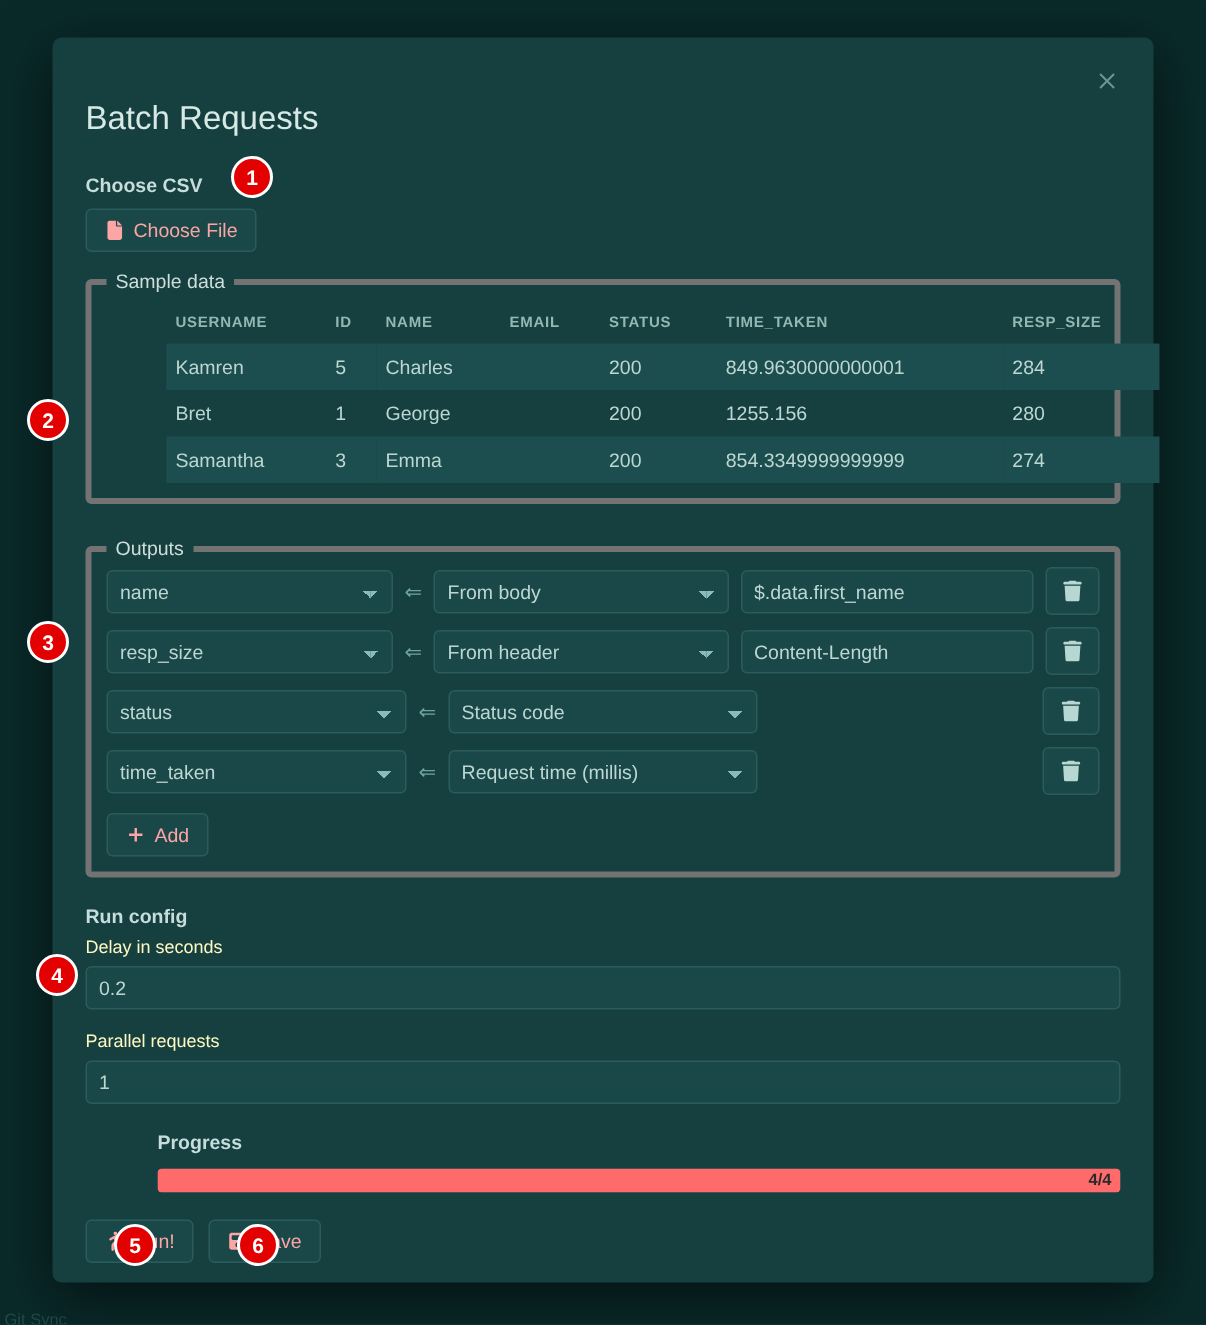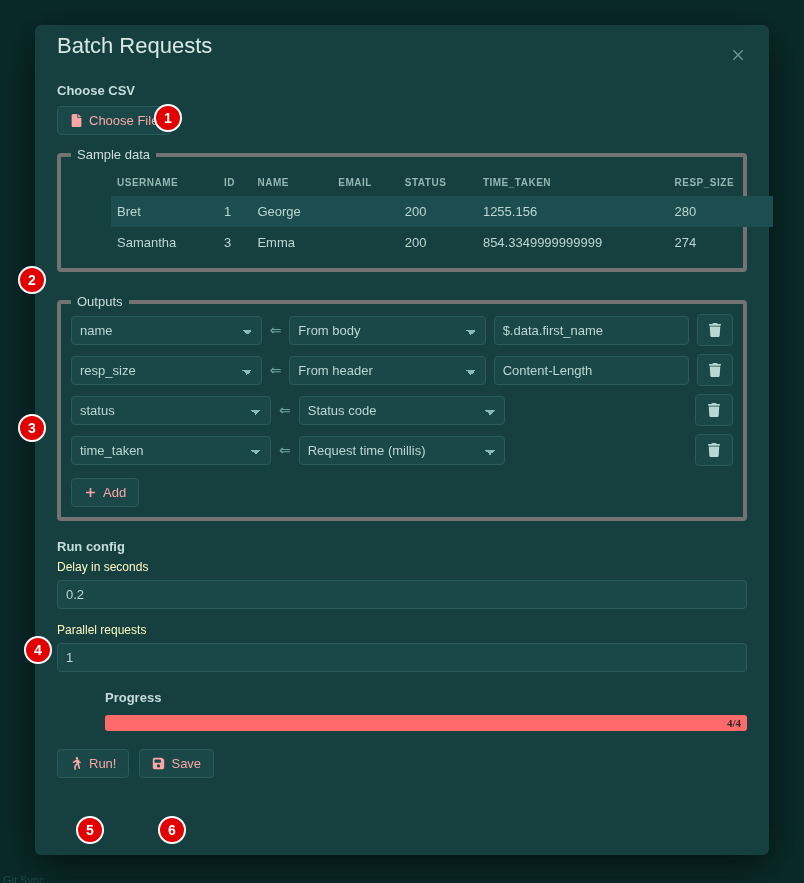--- a/index.html
+++ b/index.html
@@ -2,21 +2,21 @@
 <html><head>
 <meta charset="utf-8">
 <style>
   * { box-sizing: border-box; margin: 0; padding: 0; }
   html, body { width: 804px; height: 883px; overflow: hidden; font-family: "Segoe UI", Arial, sans-serif; }
   body { background: #0a2a2a; color: #a9d4cc; font-size: 13px; position: relative; }
 
   .modal {
     position: absolute; left: 35px; top: 25px; width: 734px; height: 830px;
     background: #163f40; border-radius: 6px; box-shadow: 0 10px 40px rgba(0,0,0,.6);
-    padding: 8px 22px;
+    padding: 41px 22px;
   }
   .modal-title { font-size: 22px; font-weight: 500; color: #d7e9e5; }
   .close-x { position: absolute; top: 20px; right: 22px; font-size: 20px; color: #6f9591; cursor: pointer; }
 
   .section-label { margin-top: 24px; font-size: 13px; font-weight: 600; color: #c6dedb; }
 
   .btn {
     display: inline-flex; align-items: center; gap: 6px;
     border: 1px solid #2b5c5c; background: #1a4849; color: #fca5a5;
     padding: 6px 12px; border-radius: 4px; font-size: 13px; cursor: pointer;
@@ -69,21 +69,21 @@
   .wide-input { width: 100%; margin-top: 6px; }
 
   .progress-wrap { margin-top: 18px; margin-left: 48px; }
   .progress-bar {
     width: 100%; height: 16px; background: #1a4849; border-radius: 3px;
     position: relative; overflow: hidden; margin-top: 10px;
   }
   .progress-fill { position: absolute; left:0; top:0; bottom:0; background: #ff6b6b; width: 100%; }
   .progress-text {
     position: absolute; right: 6px; top: 0; line-height: 16px; font-size: 11px;
-    font-weight: 700; color: #2a2a2a; font-family: Liberation Serif, serif;
+    font-weight: 700; color: #2a2a2a;
   }
 
   .footer-btns { margin-top: 18px; display: flex; gap: 10px; }
 
   
   .anno {
     position: absolute; width: 28px; height: 28px; border-radius: 50%;
     background: #e20000; border: 2px solid #fff; color: #fff;
     display: flex; align-items: center; justify-content: center;
     font-weight: 700; font-size: 14px; z-index: 50; pointer-events: none;
@@ -123,20 +123,29 @@
           <th>USERNAME</th>
           <th>ID</th>
           <th>NAME</th>
           <th>EMAIL</th>
           <th>STATUS</th>
           <th>TIME_TAKEN</th>
           <th>RESP_SIZE</th>
         </tr>
       </thead>
       <tbody id="sample-body">
+          <tr>
+            <td>Kamren</td>
+            <td>5</td>
+            <td>Charles</td>
+            <td></td>
+            <td>200</td>
+            <td>849.9630000000001</td>
+            <td>284</td>
+          </tr>
           <tr>
             <td>Bret</td>
             <td>1</td>
             <td>George</td>
             <td></td>
             <td>200</td>
             <td>1255.156</td>
             <td>280</td>
           </tr>
           <tr>

